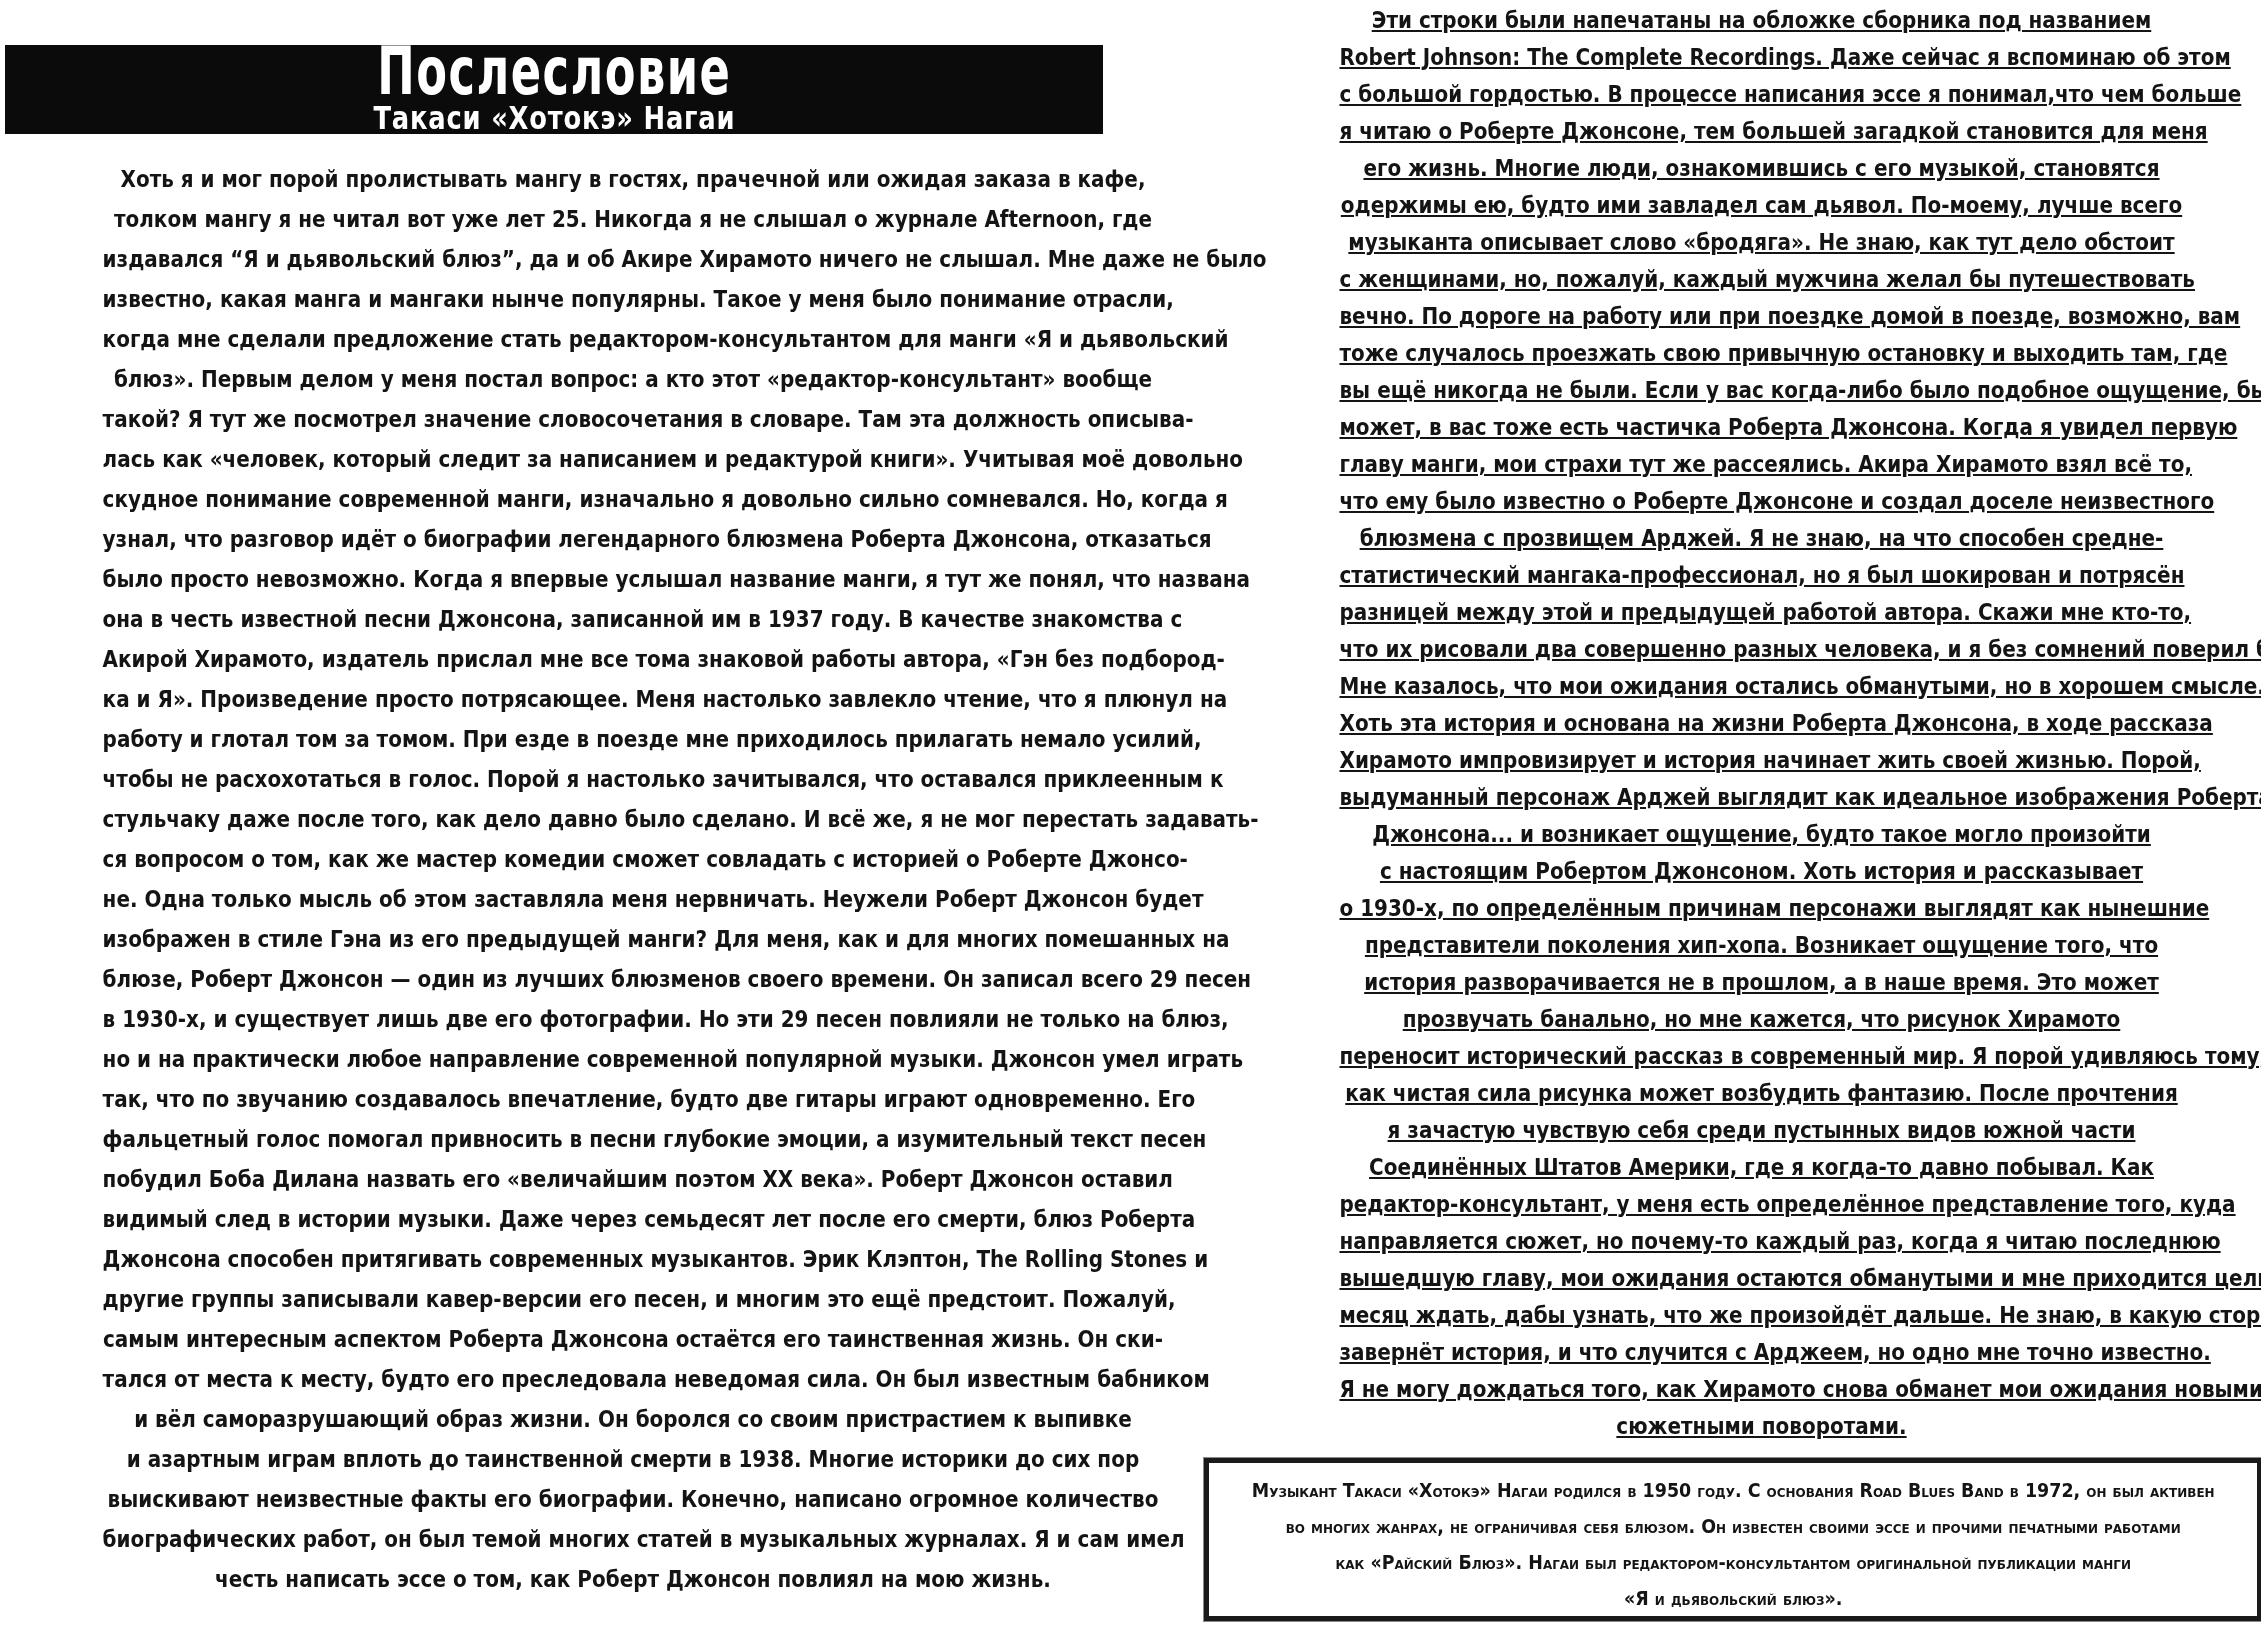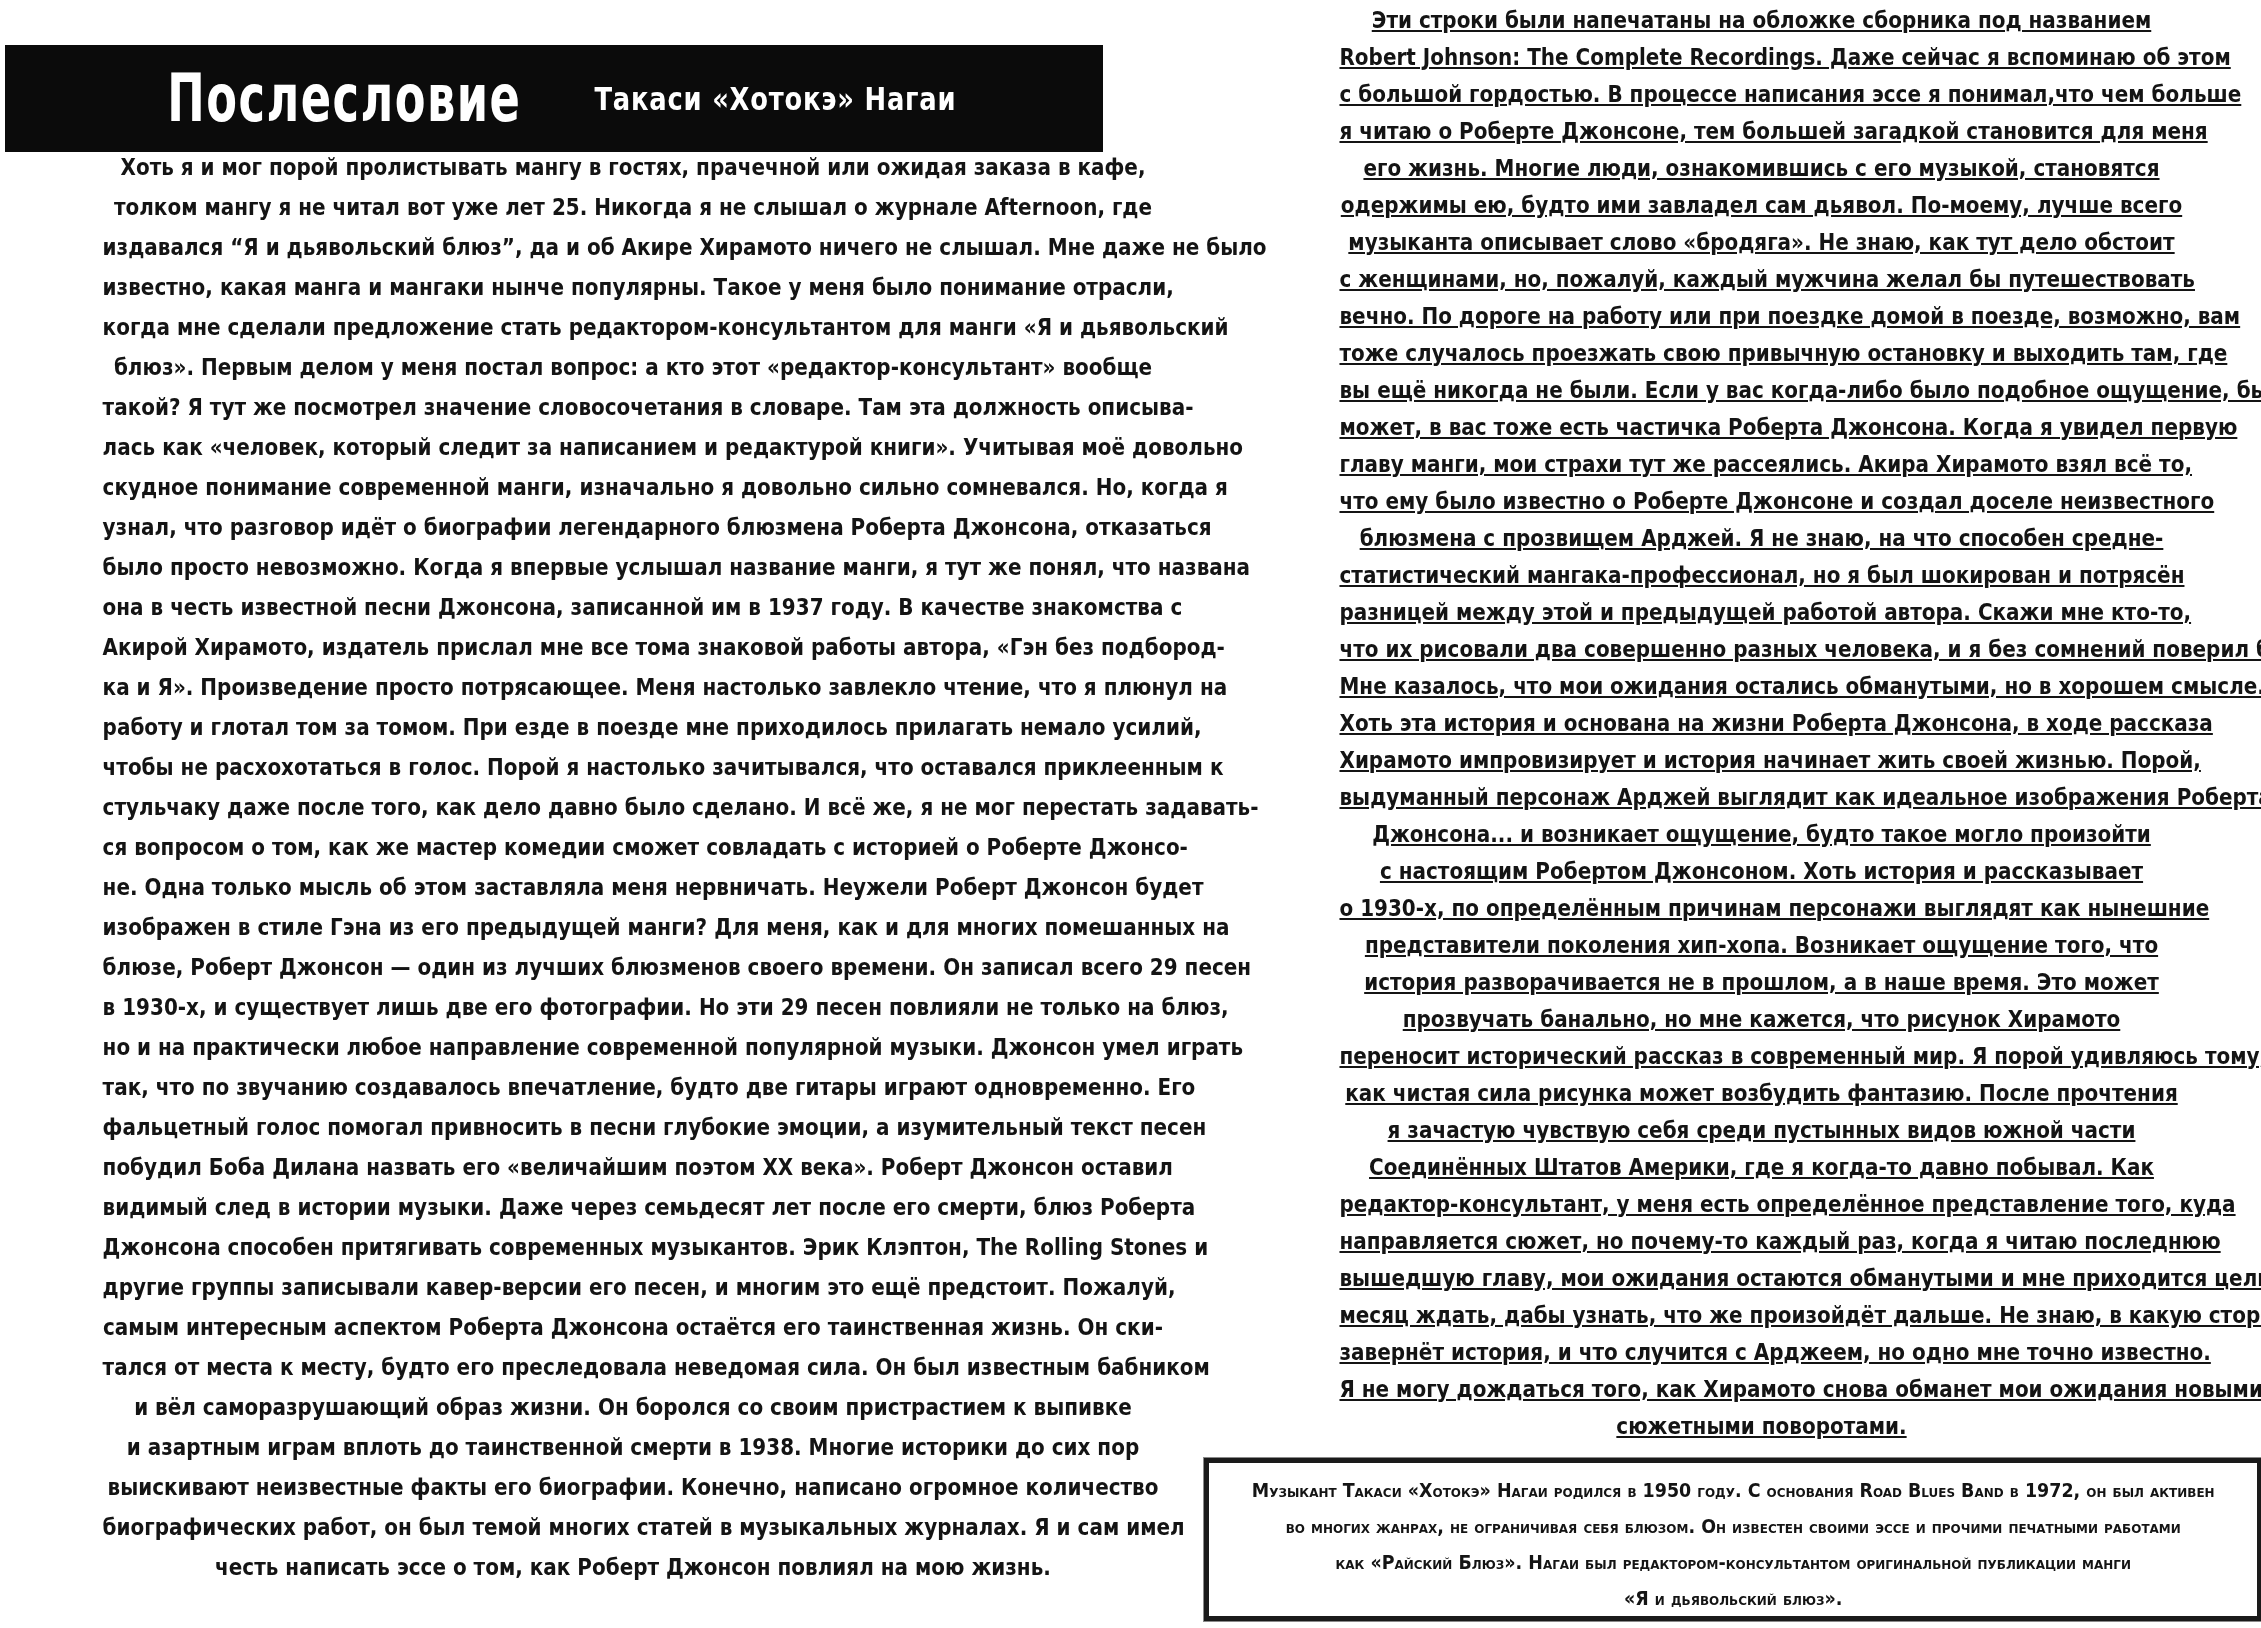--- a/index.html
+++ b/index.html
@@ -13,24 +13,24 @@
     width: 2262px; height: 1628px;
     background: #ffffff;
     overflow: hidden;
     color: #141414;
   }
 
   
   .header-bar {
     position: absolute;
     left: 5.4px; top: 45px;
-    width: 1098px; height: 107px;
+    width: 1098px; height: 89px;
     background: #0b0b0b;
     color: #ffffff;
-    display: flex; flex-direction: row;
+    display: flex; flex-direction: column;
     align-items: center; justify-content: center;
     text-align: center;
   }
   .header-title {
     display: inline-block;
     font-size: 56px;
     font-weight: bold;
     line-height: 56px;
     letter-spacing: 1.8px;
     transform: scale(0.80, 1.18);
@@ -44,21 +44,21 @@
     line-height: 34px;
     letter-spacing: 0.9px;
     margin-top: 1.8px;
     transform: scale(0.86, 1.08);
     transform-origin: 50% 50%;
     white-space: nowrap;
   }
 
   
   .lines { position: absolute; }
-  .left-lines  { left: 9px;   top: 147px; width: 1248px; }
+  .left-lines  { left: 9px;   top: 159px; width: 1248px; }
   .right-lines { left: 1265px; top: 1.8px;   width: 993px; text-decoration: underline; }
 
   .text-line {
     font-size: 23.5px;
     font-weight: bold;
     color: #141414;
     text-align: center;
     white-space: nowrap;
     transform: scaleX(0.85);
     transform-origin: 50% 50%;

